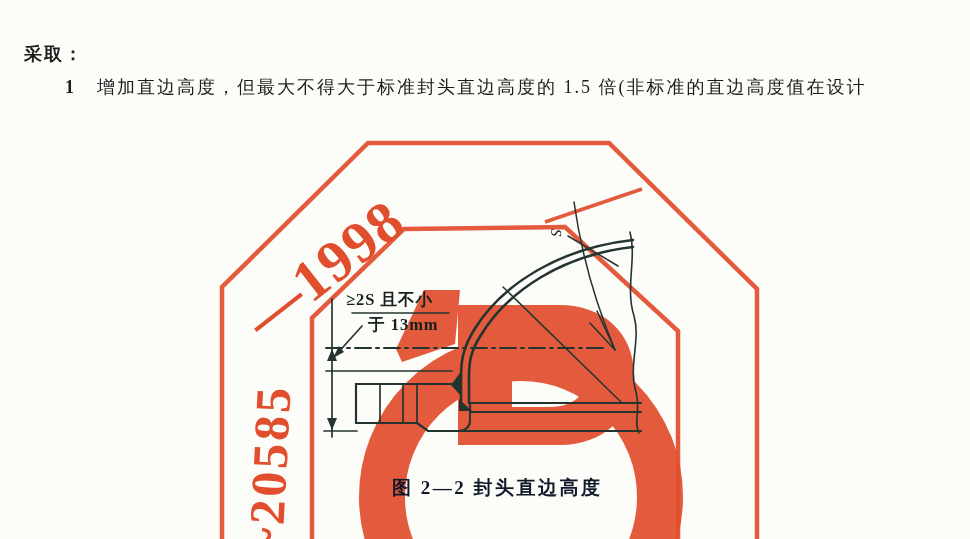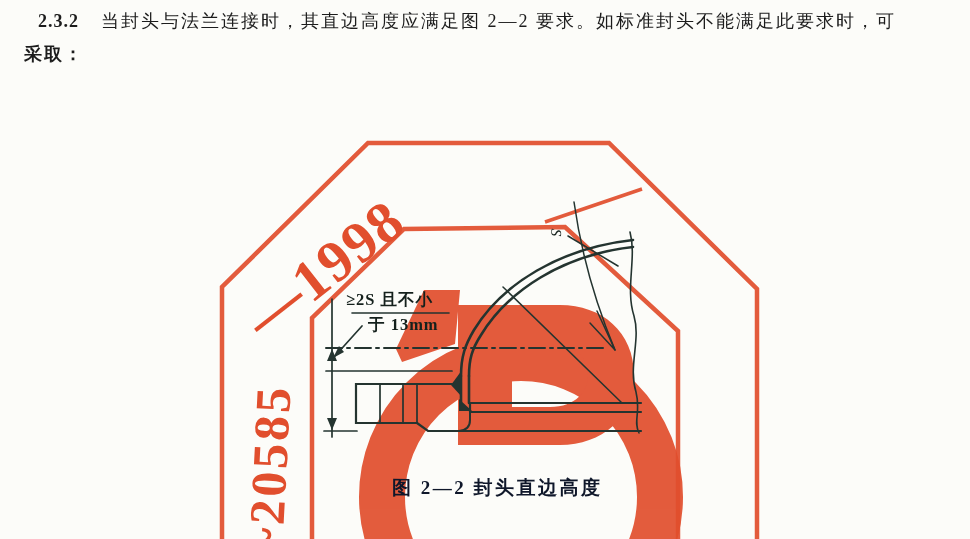--- a/index.html
+++ b/index.html
@@ -105,25 +105,25 @@
       <path d="M630,232 C637,258 625,288 634,316 C641,340 628,366 636,392 C641,412 633,421 639,433" stroke-width="1.6"></path>
 
       <path d="M503,287 L622,403" stroke-width="1.5"></path>
 
       <path d="M568,236 L618,266" stroke-width="1.5"></path>
       <path d="M574,202 C581,252 595,302 615,350" stroke-width="1.5"></path>
       <path d="M597,311 L615,350 M590,323 L615,350" stroke-width="1.5"></path>
     </g>
   </svg>
 
-  <div class="bodyline" style="left:38px;top:9px;">
-    <span class="num">2.3.2</span><span>当封头与法兰连接时，其直边高度应满足图 2—2 要求。如标准封头不能满足此要求时，可</span>
-  </div>
   <div class="bodyline" style="left:24px;top:42px;font-weight:bold;">
     <span>采取：</span>
+  </div>
+  <div class="bodyline" style="left:65px;top:75px;">
+    <span class="num">1</span><span>增加直边高度，但最大不得大于标准封头直边高度的 1.5 倍(非标准的直边高度值在设计</span>
   </div>
 
   <div class="dimnote" style="left:346px;top:289px;">≥2S 且不小</div>
   <div class="dimnote" style="left:368px;top:314px;">于 13mm</div>
   <div class="slabel" style="left:552px;top:224px;">S</div>
   <div class="caption" style="left:392px;top:475px;">图 2—2  封头直边高度</div>
 
 </div>
 
 </body></html>

